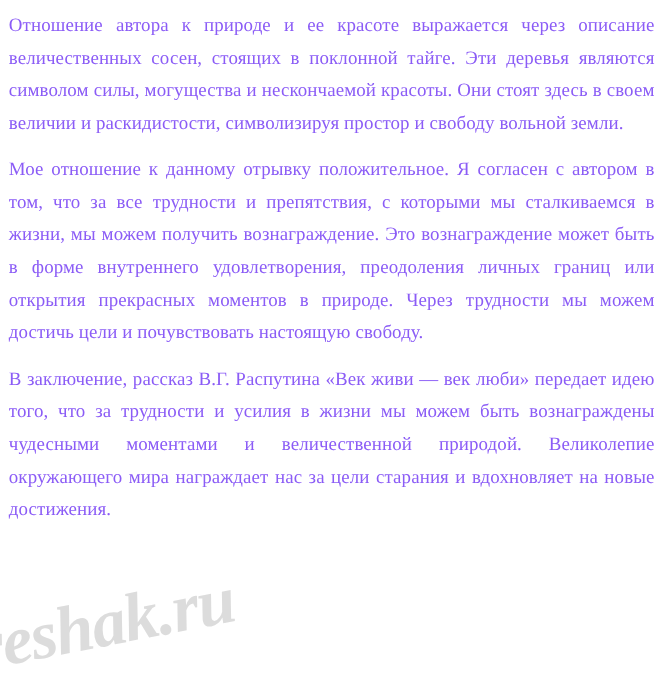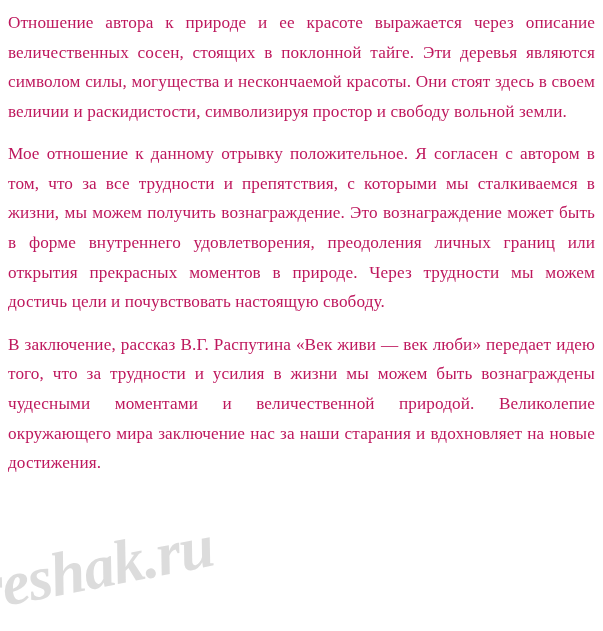--- a/index.html
+++ b/index.html
@@ -20,21 +20,21 @@
     inset: 0;
     padding: 8px 8px 0 8px;
     box-sizing: border-box;
   }
   .para {
     font-size: 17.2px;
     line-height: 1.72;
     text-align: justify;
     text-align-last: left;
     margin: 0 0 13px 0;
-    color: #be185d;
+    color: #8b5cf6;
     letter-spacing: 0.1px;
   }
   .para:last-child {
     margin-bottom: 0;
   }
   
   .watermark {
     position: absolute;
     left: -14px;
     bottom: 6px;
@@ -50,16 +50,16 @@
     transform-origin: left bottom;
     white-space: nowrap;
   }
 </style>
 </head>
 <body>
 
 <div class="page">
   <p class="para">Отношение автора к природе и ее красоте выражается через описание величественных сосен, стоящих в поклонной тайге. Эти деревья являются символом силы, могущества и нескончаемой красоты. Они стоят здесь в своем величии и раскидистости, символизируя простор и свободу вольной земли.</p>
   <p class="para">Мое отношение к данному отрывку положительное. Я согласен с автором в том, что за все трудности и препятствия, с которыми мы сталкиваемся в жизни, мы можем получить вознаграждение. Это вознаграждение может быть в форме внутреннего удовлетворения, преодоления личных границ или открытия прекрасных моментов в природе. Через трудности мы можем достичь цели и почувствовать настоящую свободу.</p>
-  <p class="para">В заключение, рассказ В.Г. Распутина «Век живи — век люби» передает идею того, что за трудности и усилия в жизни мы можем быть вознаграждены чудесными моментами и величественной природой. Великолепие окружающего мира заключение нас за наши старания и вдохновляет на новые достижения.</p>
+  <p class="para">В заключение, рассказ В.Г. Распутина «Век живи — век люби» передает идею того, что за трудности и усилия в жизни мы можем быть вознаграждены чудесными моментами и величественной природой. Великолепие окружающего мира награждает нас за цели старания и вдохновляет на новые достижения.</p>
 </div>
 
 <div class="watermark">reshak.ru</div>
 
 </body></html>

